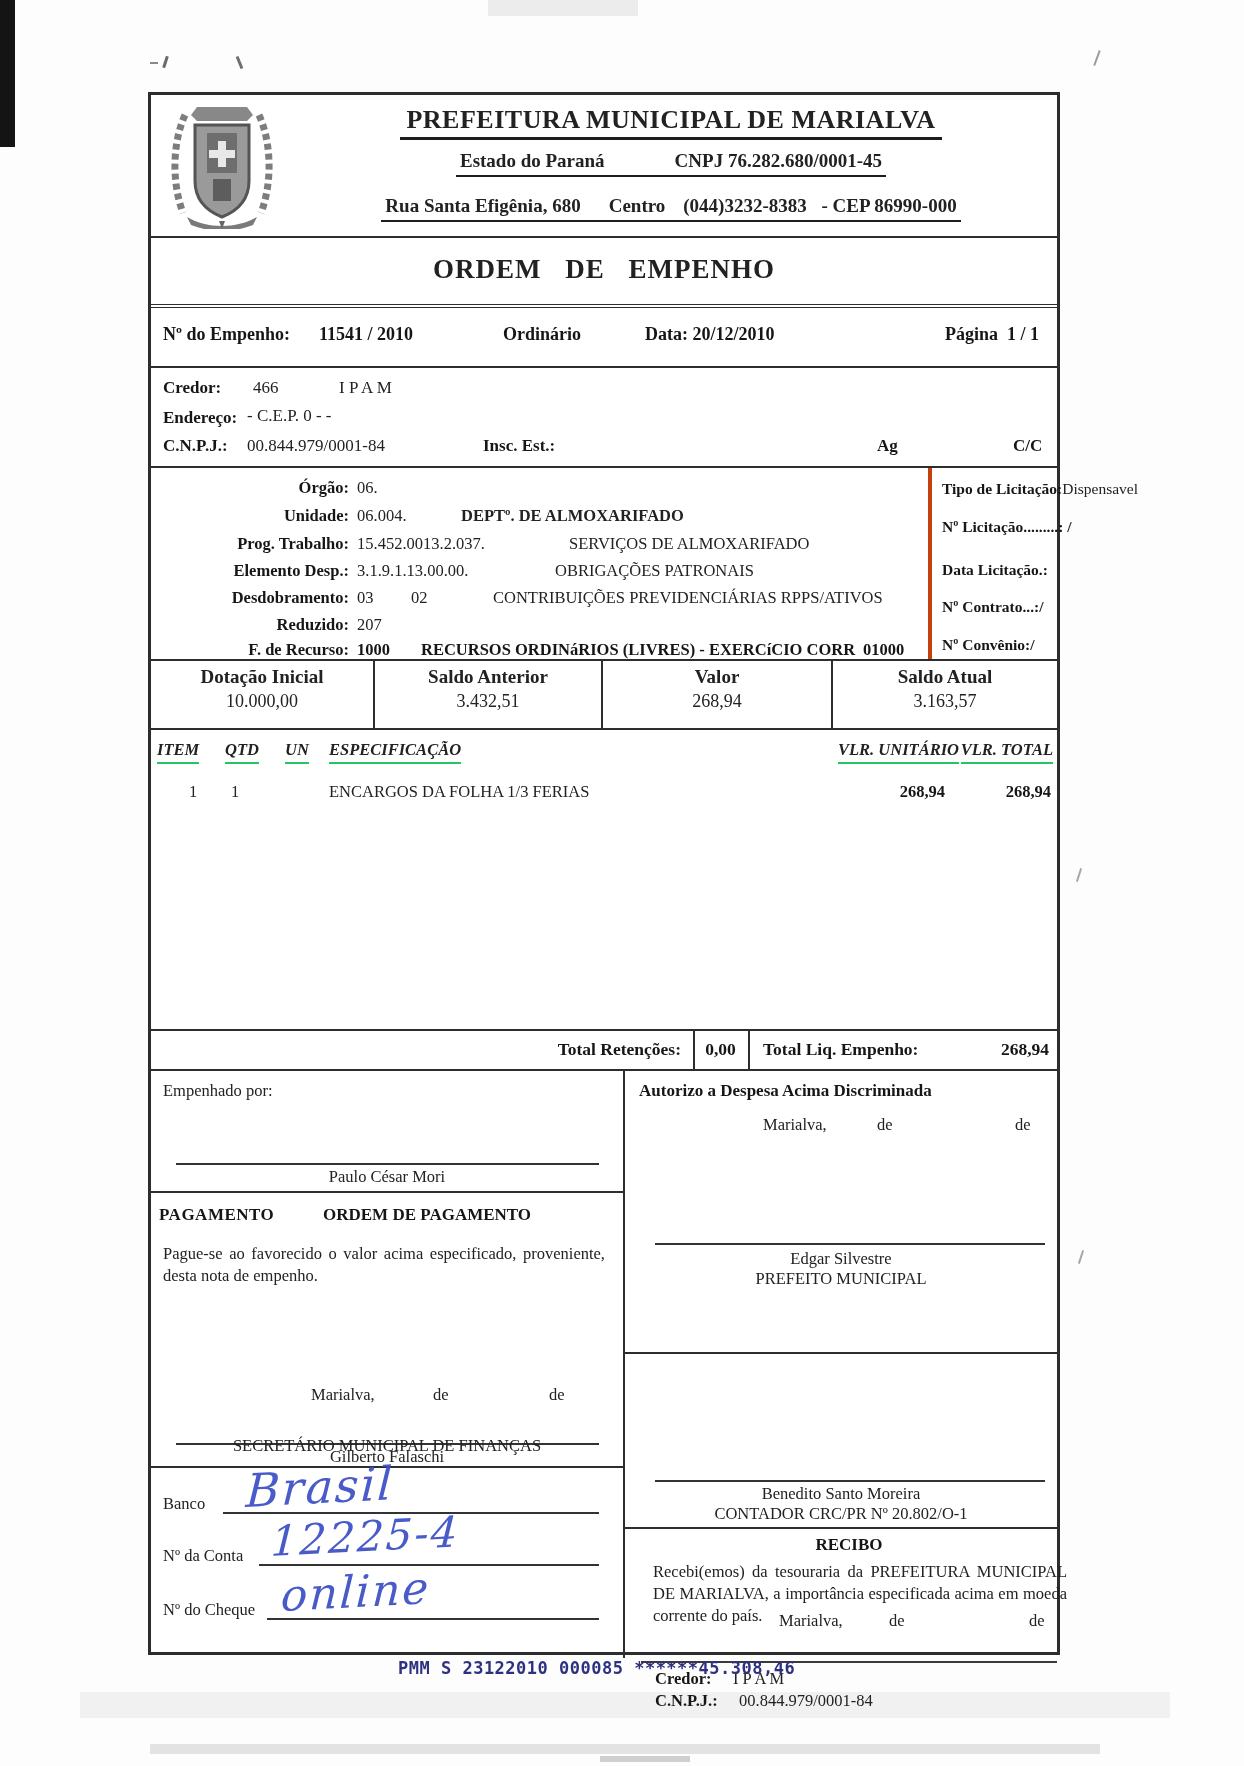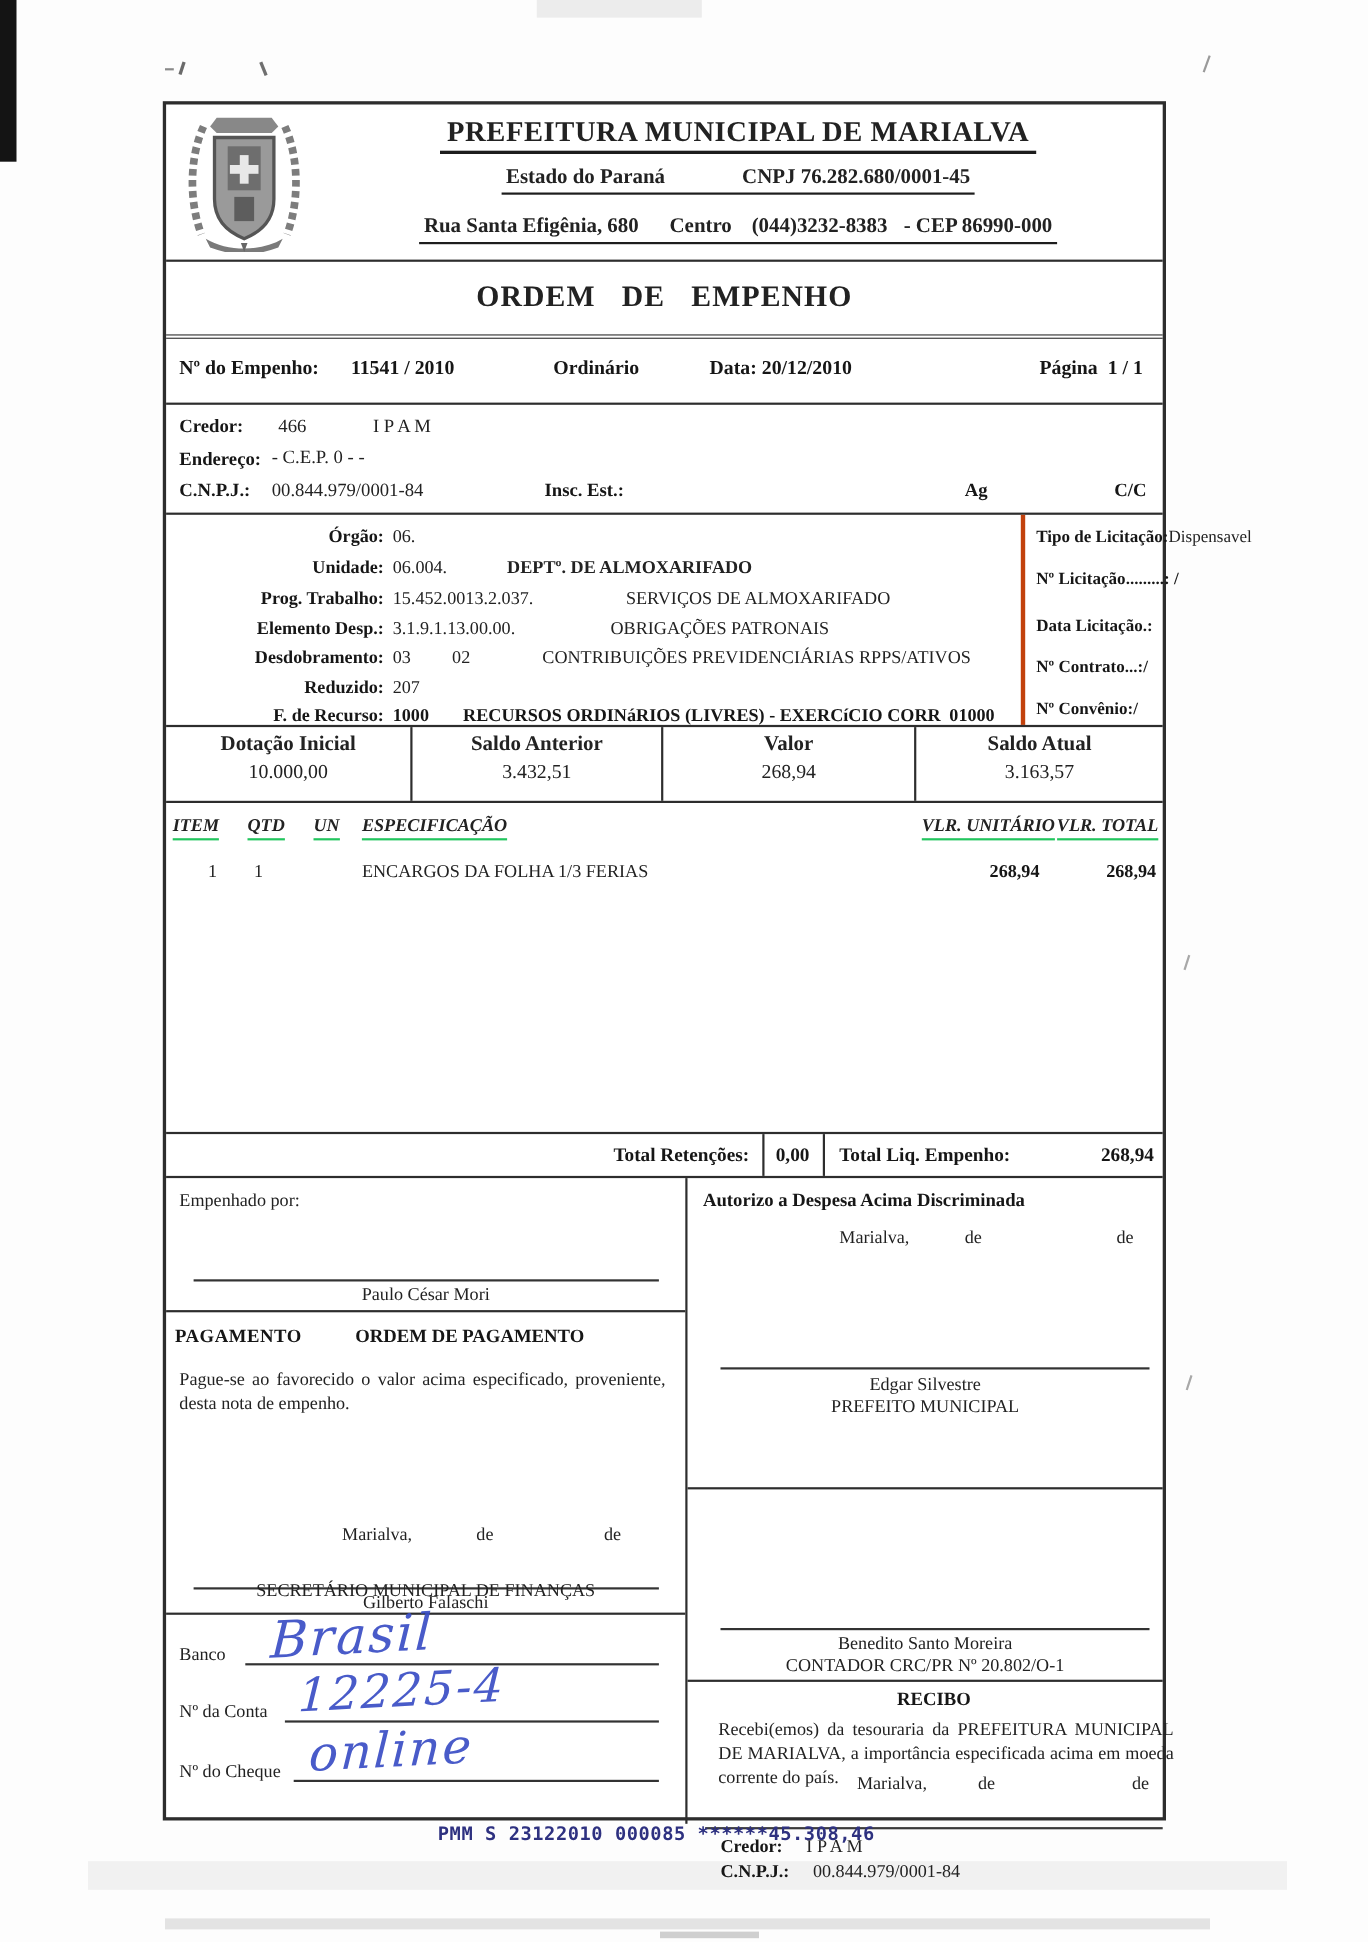--- a/index.html
+++ b/index.html
@@ -137,21 +137,21 @@
     </div>
 
     <div class="section sec-credor">
       <span class="abs b" style="left:12px;top:10px;">Credor:</span>
       <span class="abs" style="left:102px;top:10px;">466</span>
       <span class="abs" style="left:188px;top:10px;">I P A M</span>
       <span class="abs b" style="left:12px;top:40px;">Endereço:</span>
       <span class="abs" style="left:96px;top:38px;">- C.E.P. 0 -   -</span>
       <span class="abs b" style="left:12px;top:68px;">C.N.P.J.:</span>
       <span class="abs" style="left:96px;top:68px;">00.844.979/0001-84</span>
-      <span class="abs b" style="left:332px;top:68px;margin-left:12px;">Insc. Est.:</span>
+      <span class="abs b" style="left:332px;top:68px;">Insc. Est.:</span>
       <span class="abs b" style="left:726px;top:68px;">Ag</span>
       <span class="abs b" style="left:862px;top:68px;">C/C</span>
     </div>
 
     <div class="section sec-orc">
       <div class="orc-left">
         <div class="orc-row" style="top:10px;">
           <span class="orc-lab">Órgão:</span>
           <span class="orc-code">06.</span>
         </div>

